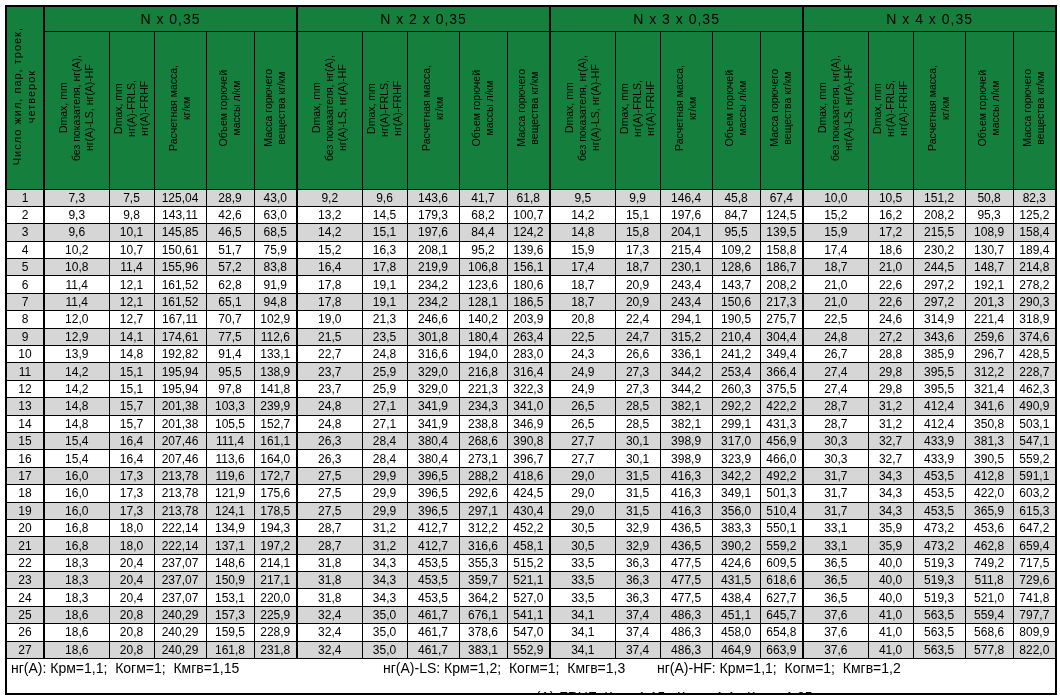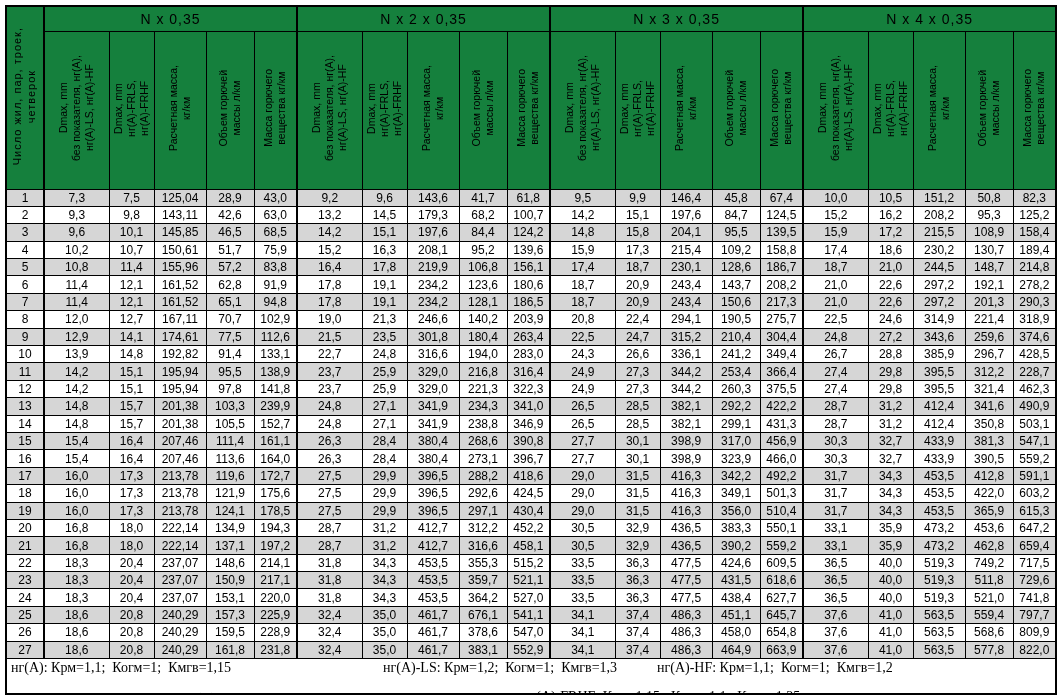--- a/index.html
+++ b/index.html
@@ -19,21 +19,21 @@
     font-size:10.5px;
     line-height:1.25;
     text-align:center;
     white-space:nowrap;
   }
   .corner .rot { font-size:11px; }
   tbody tr { height:17.4px; }
   tbody td { text-align:center; font-size:12px; line-height:1; }
   tbody tr.shade td { background:#d6d6d6; }
   tfoot td { height:34px; position:relative; font-size:14px; }
-  .fseg { position:absolute; white-space:pre;font-family:Liberation Serif, serif; }
+  .fseg { position:absolute; white-space:pre; }
   .f1a { left:4px;   top:1px; }
   .f1b { left:376px; top:1px; }
   .f1c { left:650px; top:1px; }
   .f2a { left:176px; top:32px;text-align:right; }
   .f2b { left:516px; top:30px; }
 </style>
 </head>
 <body>
 
 <div class="page">

